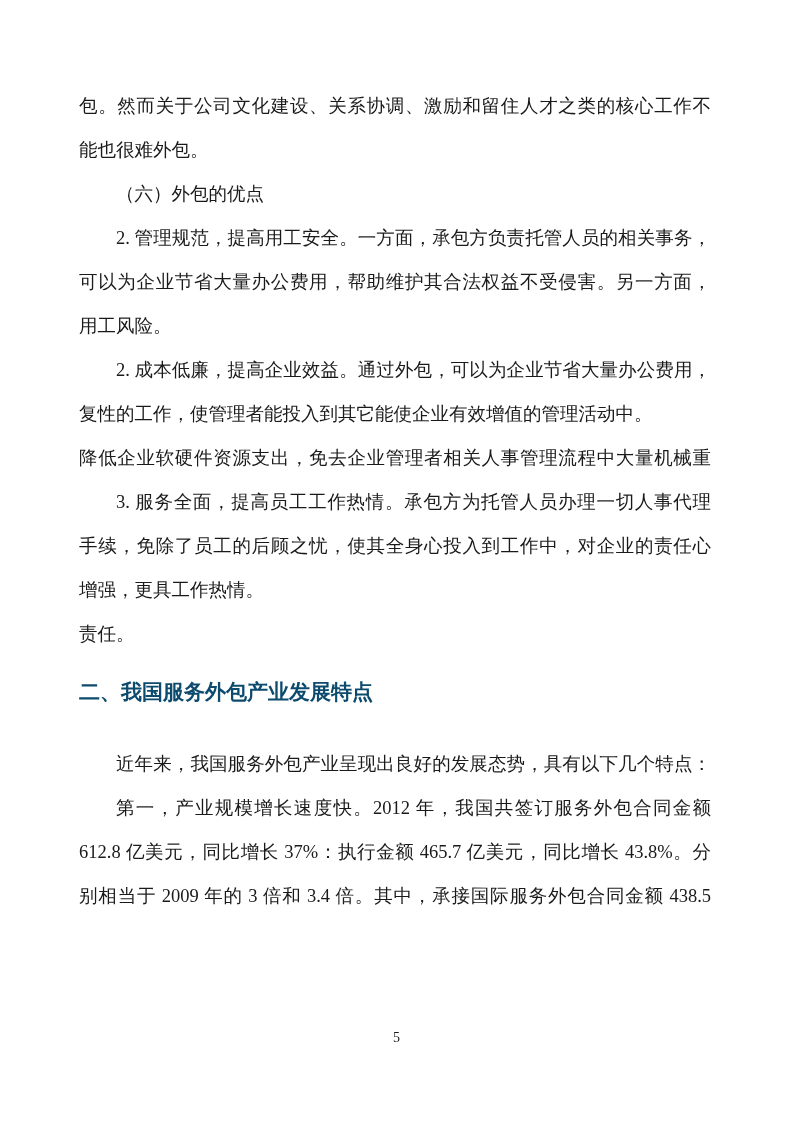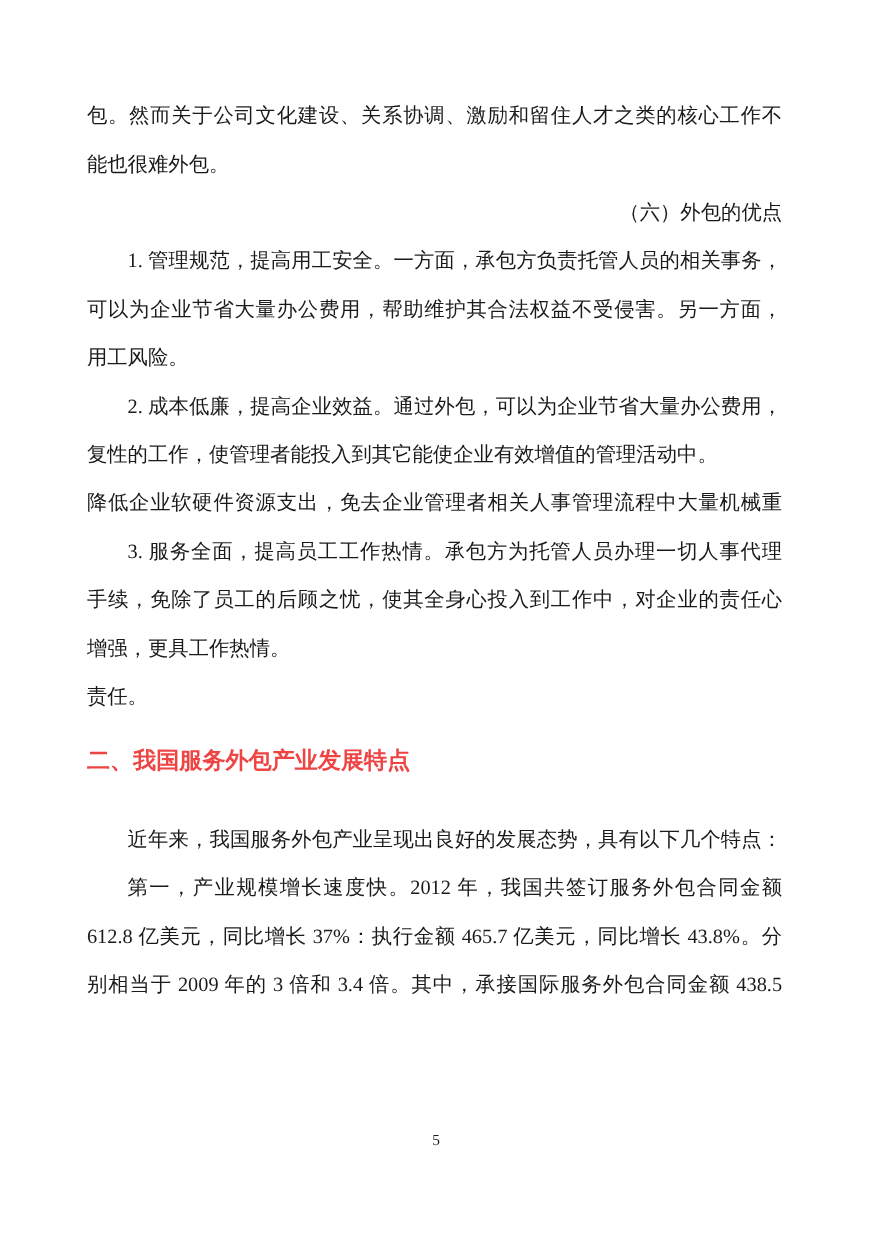--- a/index.html
+++ b/index.html
@@ -25,27 +25,26 @@
     white-space: nowrap;
     overflow: hidden;
   }
   .full {
     text-align: justify;
     text-align-last: justify;
     -moz-text-align-last: justify;
   }
   .indent {
     text-indent: 2em;
-    text-align: right;
   }
   .h2 {
     font-family: "Liberation Sans", "DejaVu Sans", sans-serif;
     font-weight: bold;
     font-size: 21px;
-    color: #ef4444;
+    color: #0c4a6e;
     margin-top: 14px;
   }
   .gap-before {
     margin-top: 28px;
   }
   .footer {
     position: absolute;
     top: 1028px;
     left: 0;
     right: 0;
@@ -56,21 +55,21 @@
   }
 </style>
 </head>
 <body>
 
 <div class="page">
   <div>
     <div class="line full">包。然而关于公司文化建设、关系协调、激励和留住人才之类的核心工作不</div>
     <div class="line">能也很难外包。</div>
     <div class="line indent">（六）外包的优点</div>
-    <div class="line indent full">1. 管理规范，提高用工安全。一方面，承包方负责托管人员的相关事务，</div>
+    <div class="line indent full">2. 管理规范，提高用工安全。一方面，承包方负责托管人员的相关事务，</div>
     <div class="line full">可以为企业节省大量办公费用，帮助维护其合法权益不受侵害。另一方面，</div>
     <div class="line">用工风险。</div>
     <div class="line indent full">2. 成本低廉，提高企业效益。通过外包，可以为企业节省大量办公费用，</div>
     <div class="line">复性的工作，使管理者能投入到其它能使企业有效增值的管理活动中。</div>
     <div class="line full">降低企业软硬件资源支出，免去企业管理者相关人事管理流程中大量机械重</div>
     <div class="line indent full">3. 服务全面，提高员工工作热情。承包方为托管人员办理一切人事代理</div>
     <div class="line full">手续，免除了员工的后顾之忧，使其全身心投入到工作中，对企业的责任心</div>
     <div class="line">增强，更具工作热情。</div>
     <div class="line">责任。</div>
     <div class="line h2">二、我国服务外包产业发展特点</div>

